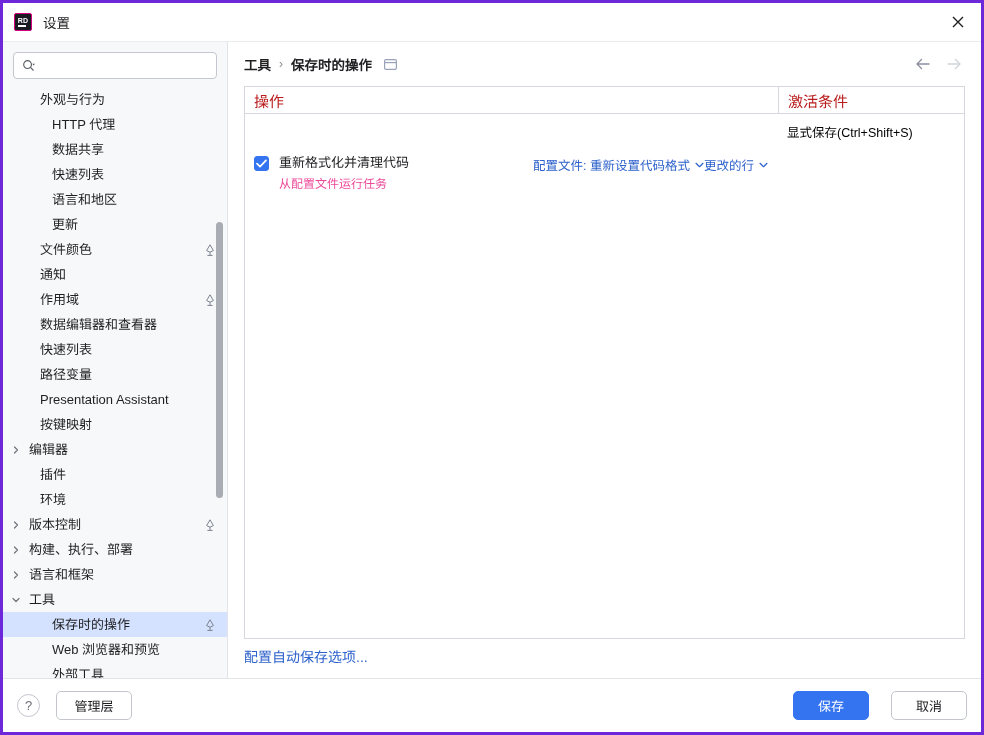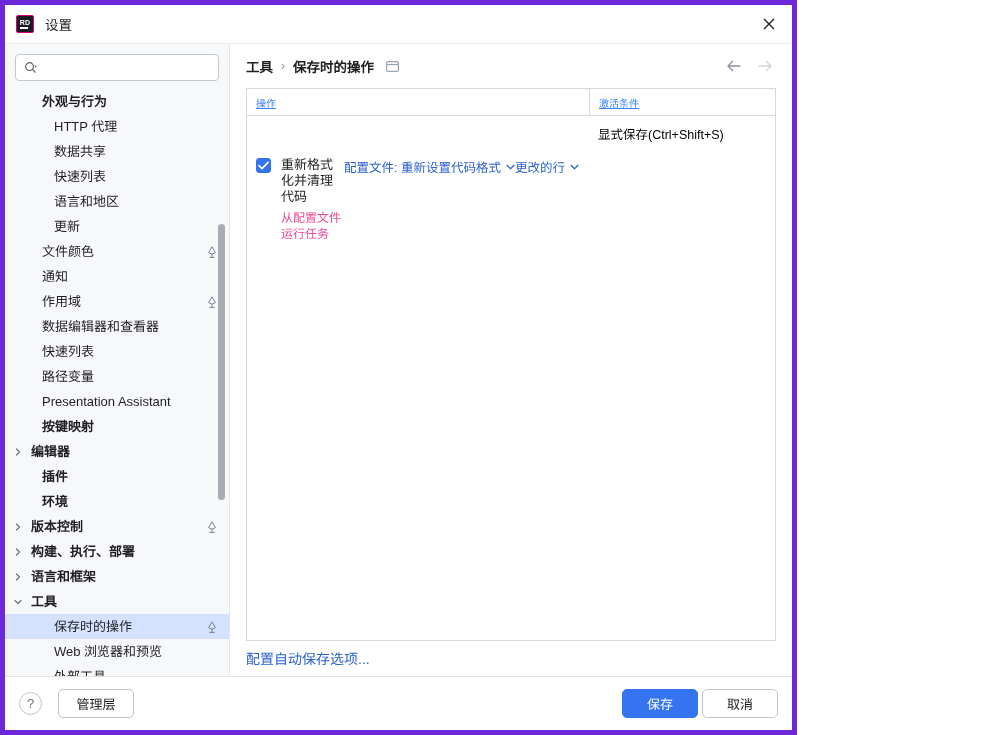--- a/index.html
+++ b/index.html
@@ -12,24 +12,24 @@
     height: 735px;
     font-family: "Liberation Sans", "DejaVu Sans", sans-serif;
     font-size: 13px;
     color: #1f1f22;
     background: #ffffff;
     overflow: hidden;
     -webkit-font-smoothing: antialiased;
   }
   .window {
     position: relative;
-    width: 797px;
+    width: 984px;
     height: 735px;
     box-sizing: border-box;
-    border: 5px solid #6d28d9;
+    border: 3px solid #6d28d9;
     background: #ffffff;
     display: flex;
     flex-direction: column;
   }
 
   
   .titlebar {
     height: 38px;
     min-height: 38px;
     display: flex;
@@ -158,21 +158,21 @@
     align-items: center;
     justify-content: center;
     margin-left: 6px;
   }
   .tree-row .twisty svg { display: block; }
   .tree-label {
     font-size: 13px;
     color: #1f1f22;
     line-height: 1;
   }
-  .tree-row.group > .tree-label { font-weight: bold; }
+  .tree-row.group > .tree-label { font-weight: normal; }
   .tree-row .mod-marker {
     margin-left: auto;
     display: flex;
     align-items: center;
   }
   
   .lvl0 .tree-label { margin-left: 37px; }
   .lvl0.has-twisty .tree-label { margin-left: 6px; }
   .lvl1 .tree-label { margin-left: 49px; }
 
@@ -243,23 +243,22 @@
     flex-direction: column;
     overflow: hidden;
   }
   .table-header {
     height: 26px;
     min-height: 26px;
     display: flex;
     align-items: center;
     border-bottom: 1px solid #d6d8dd;
     background: #ffffff;
-    font-size: 10px;
-    color: #3b82f6;
-    text-decoration: underline;
+    font-size: 15px;
+    color: #b91c1c;
   }
   .th-action {
     flex: 1;
     padding-left: 9px;
     box-sizing: border-box;
     height: 100%;
     display: flex;
     align-items: center;
   }
   .th-cond {
@@ -401,21 +400,21 @@
   .btn.manage { margin-left: 16px; }
   .btn.primary {
     background: #3574f0;
     border-color: #3574f0;
     color: #ffffff;
   }
   .footer-right {
     margin-left: auto;
     display: flex;
     align-items: center;
-    gap: 4px;
+    gap: 22px;
     justify-content: center;
   }
 </style>
 </head>
 <body>
 
 <div class="window">
 
   <div class="titlebar">
     <div class="app-logo">

